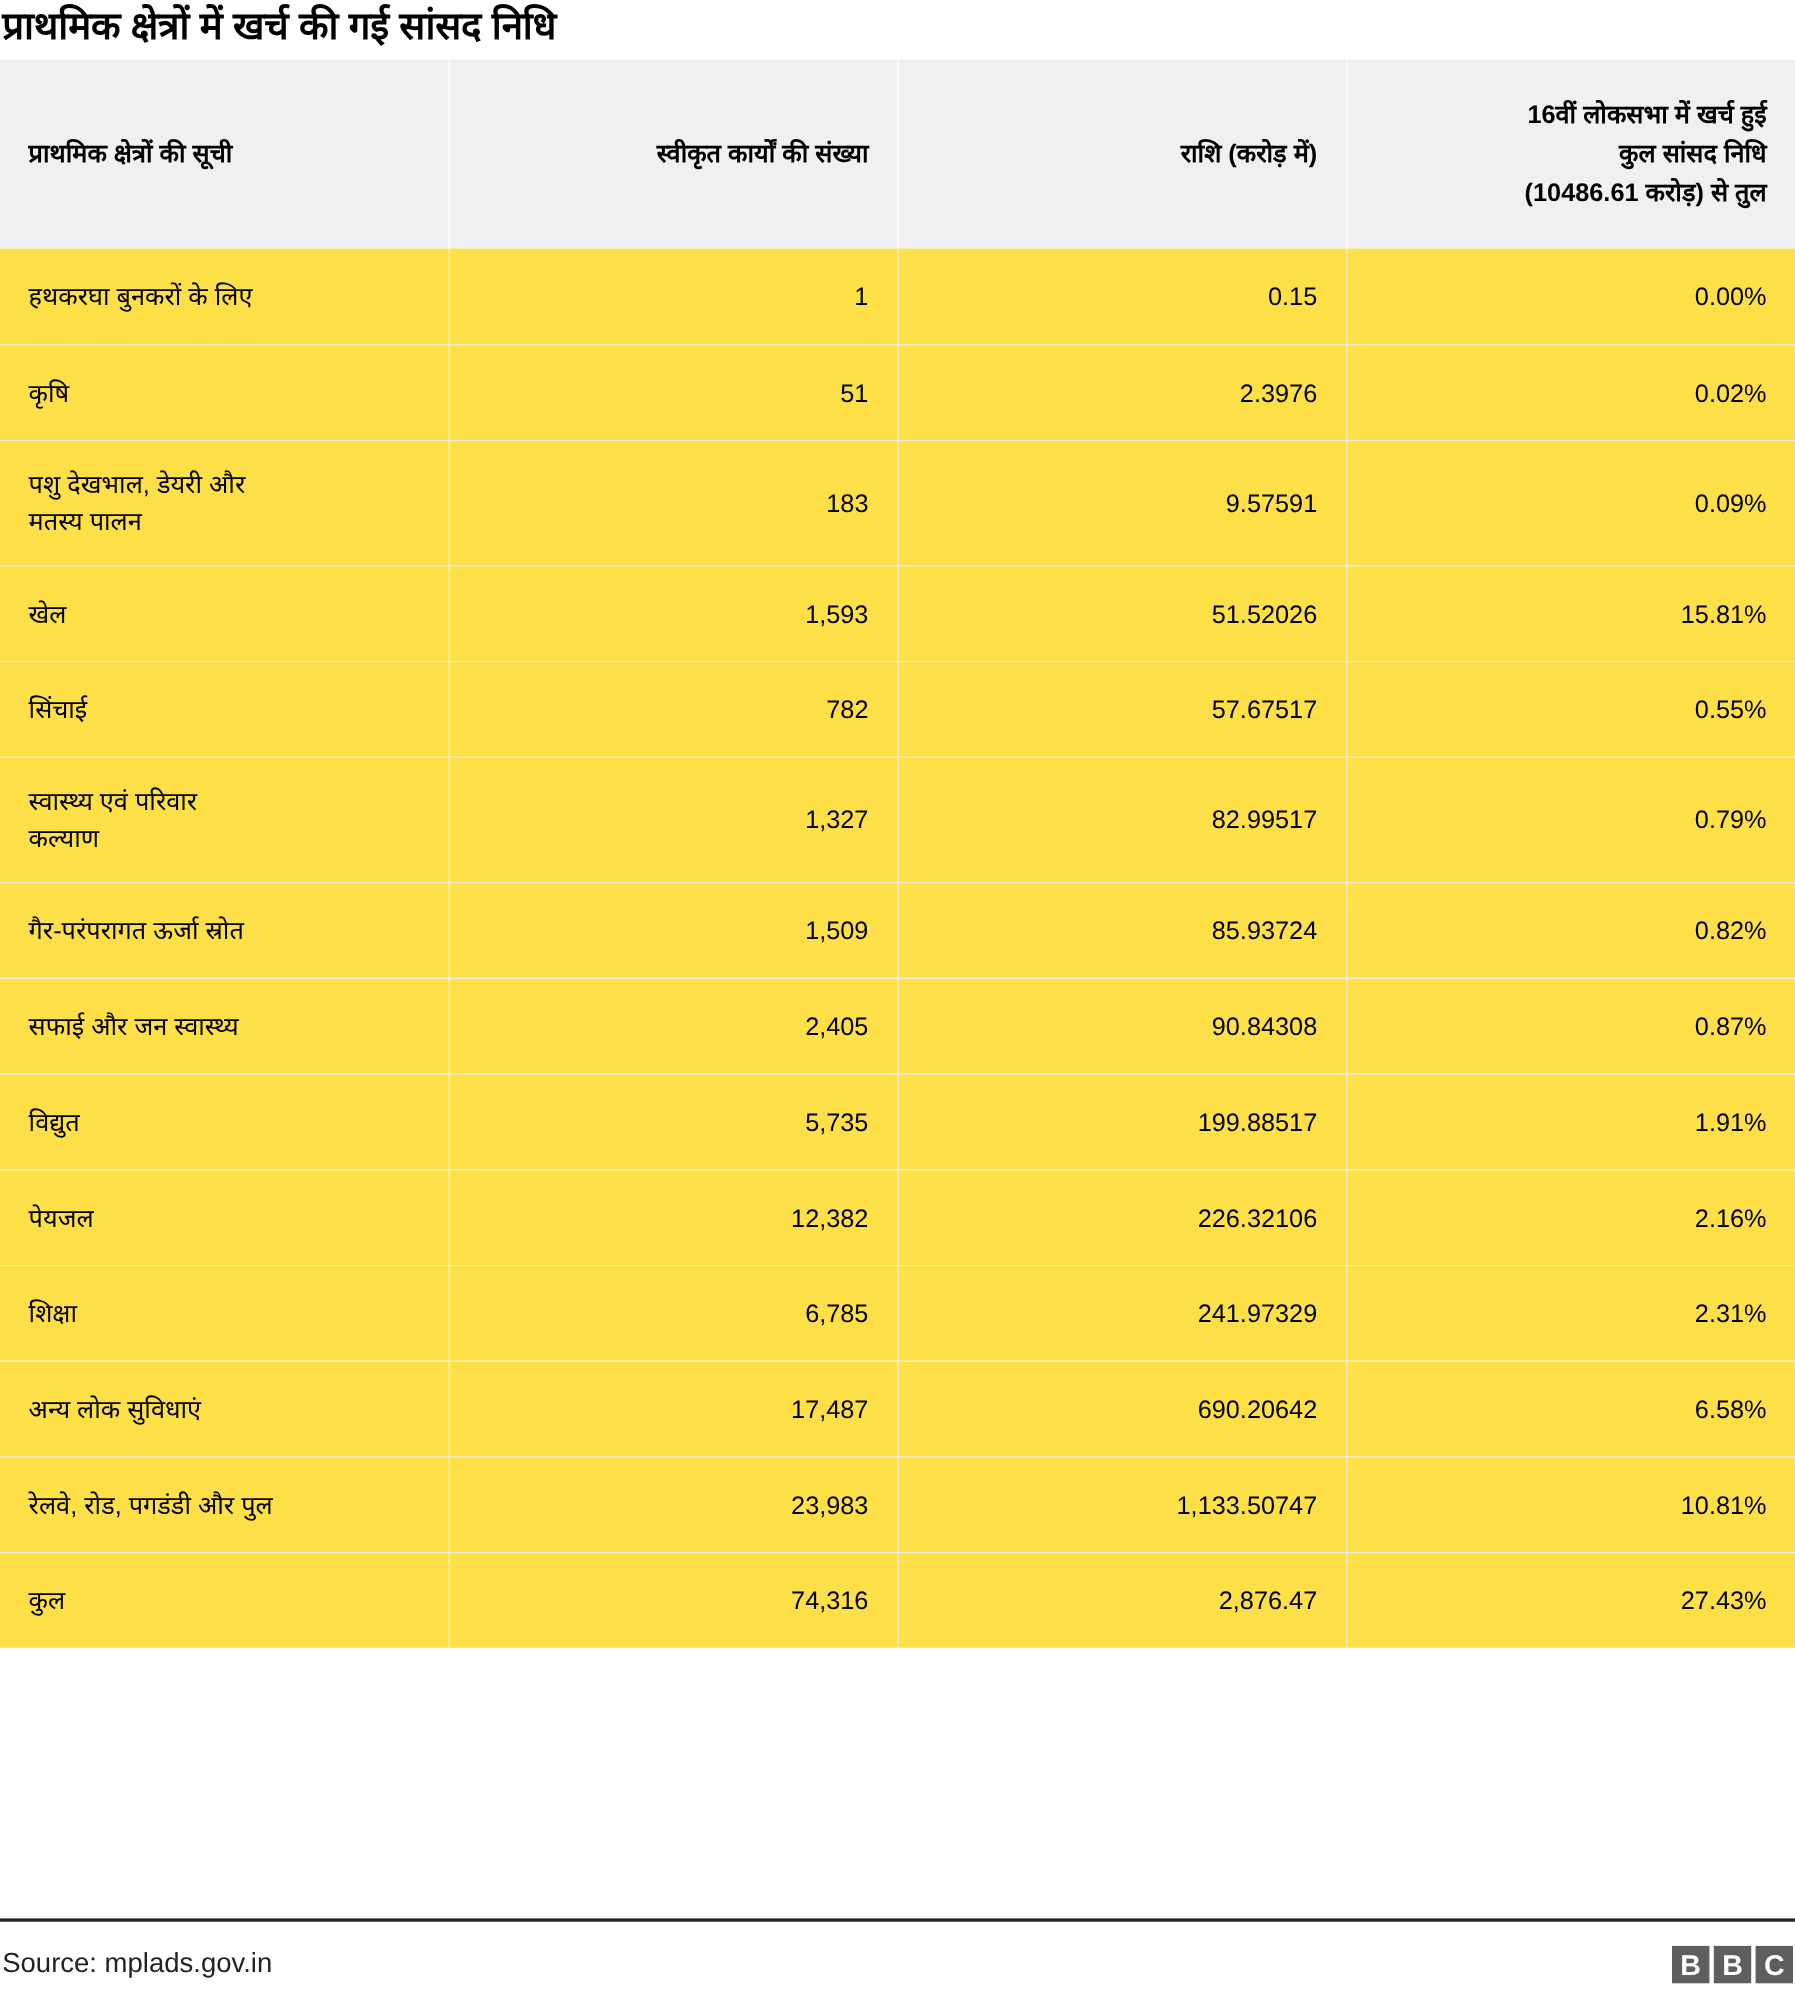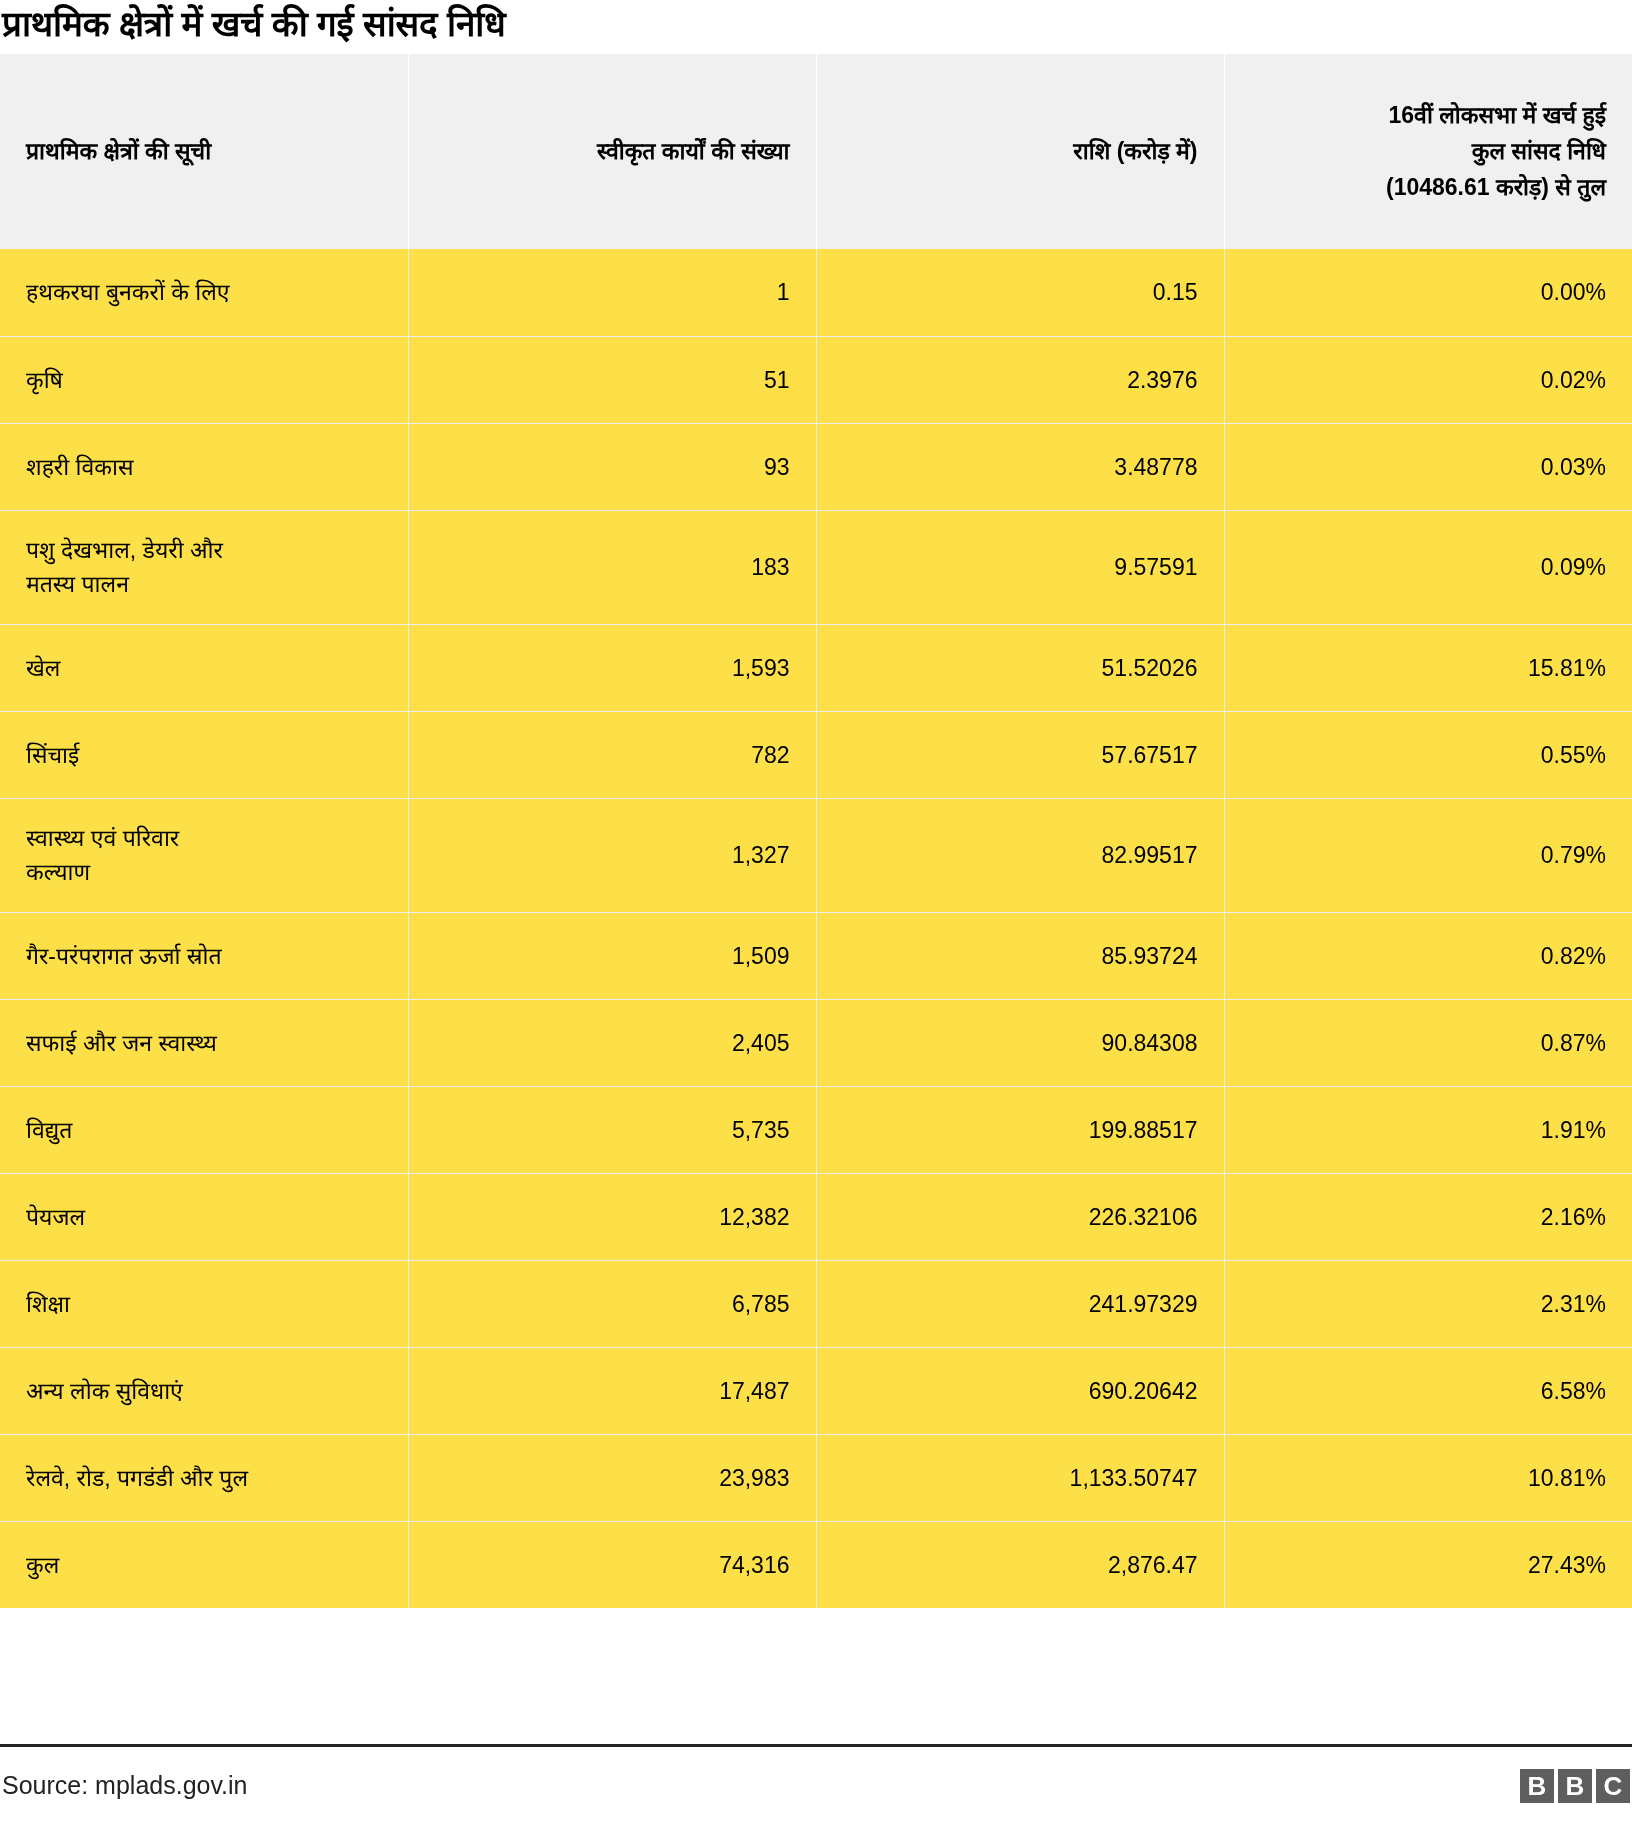--- a/index.html
+++ b/index.html
@@ -54,21 +54,21 @@
 
   table.data thead th {
     background: #f0f0f0;
     font-size: 23px;
     font-weight: bold;
     line-height: 1.55;
     vertical-align: middle;
     padding: 20px 26px 20px 26px;
     border-right: 1px solid #ffffff;
     box-sizing: border-box;
-    height: 195px;
+    height: 172px;
   }
   table.data thead th:last-child { border-right: none; }
   th.h-left  { text-align: left; margin-left: 20px;  }
   th.h-right { text-align: right; }
 
   table.data tbody td {
     font-size: 23px;
     line-height: 1.5;
     vertical-align: middle;
     padding: 14px 26px;
@@ -153,28 +153,20 @@
             <td class="num">0.00%</td>
           </tr>
           <tr class="r-1line">
             <td class="cat">
               <div>कृषि</div>
             </td>
             <td class="num">51</td>
             <td class="num">2.3976</td>
             <td class="num">0.02%</td>
           </tr>
-          <tr class="r-1line">
-            <td class="cat">
-              <div>शहरी विकास</div>
-            </td>
-            <td class="num">93</td>
-            <td class="num">3.48778</td>
-            <td class="num">0.03%</td>
-          </tr>
           <tr class="r-2line">
             <td class="cat">
               <div>पशु देखभाल, डेयरी और</div>
               <div>मतस्य पालन</div>
             </td>
             <td class="num">183</td>
             <td class="num">9.57591</td>
             <td class="num">0.09%</td>
           </tr>
           <tr class="r-1line">

